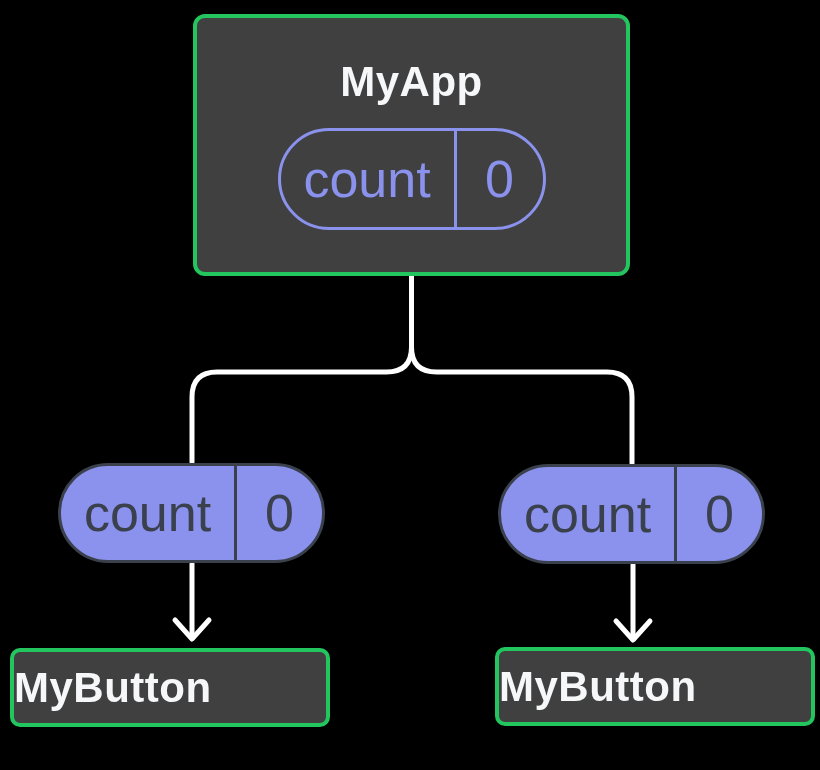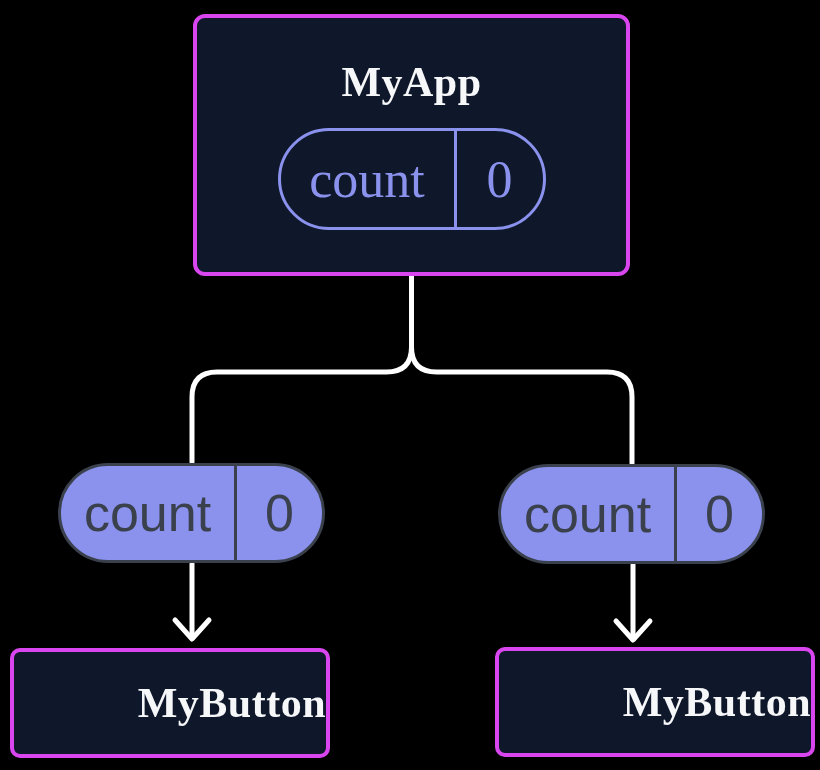--- a/index.html
+++ b/index.html
@@ -18,45 +18,44 @@
   .connector-layer {
     position: absolute;
     left: 0; top: 0;
     width: 820px;
     height: 770px;
     pointer-events: none;
   }
   .node {
     position: absolute;
     box-sizing: border-box;
-    background: #0f172a;
-    border: 4px solid #d946ef;
+    background: #404040;
+    border: 4px solid #22c55e;
     border-radius: 12px;
-    font-family: Liberation Serif, serif;
   }
   .node-root {
     left: 193px; top: 14px;
     width: 437px; height: 262px;
   }
   .node-title {
     position: absolute;
     left: 0; right: 0;
     text-align: center;
     color: #f6f7f9;
     font-size: 42px;
     font-weight: 600;
     letter-spacing: 0.5px;
   }
   .node-root .node-title { top: 40px; line-height: 48px; }
   .node-leaf {
-    width: 320px; height: 110px;
+    width: 320px; height: 79px;
     border-radius: 10px;
     display: flex;
     align-items: center;
-    justify-content: flex-end;
+    justify-content: flex-start;
   }
   .node-leaf-left  { left: 10px;  top: 648px; }
   .node-leaf-right { left: 495px; top: 647px; }
   .node-leaf .node-title {
     position: static;
     font-size: 42px;
   }
   .pill {
     box-sizing: border-box;
     display: flex;

